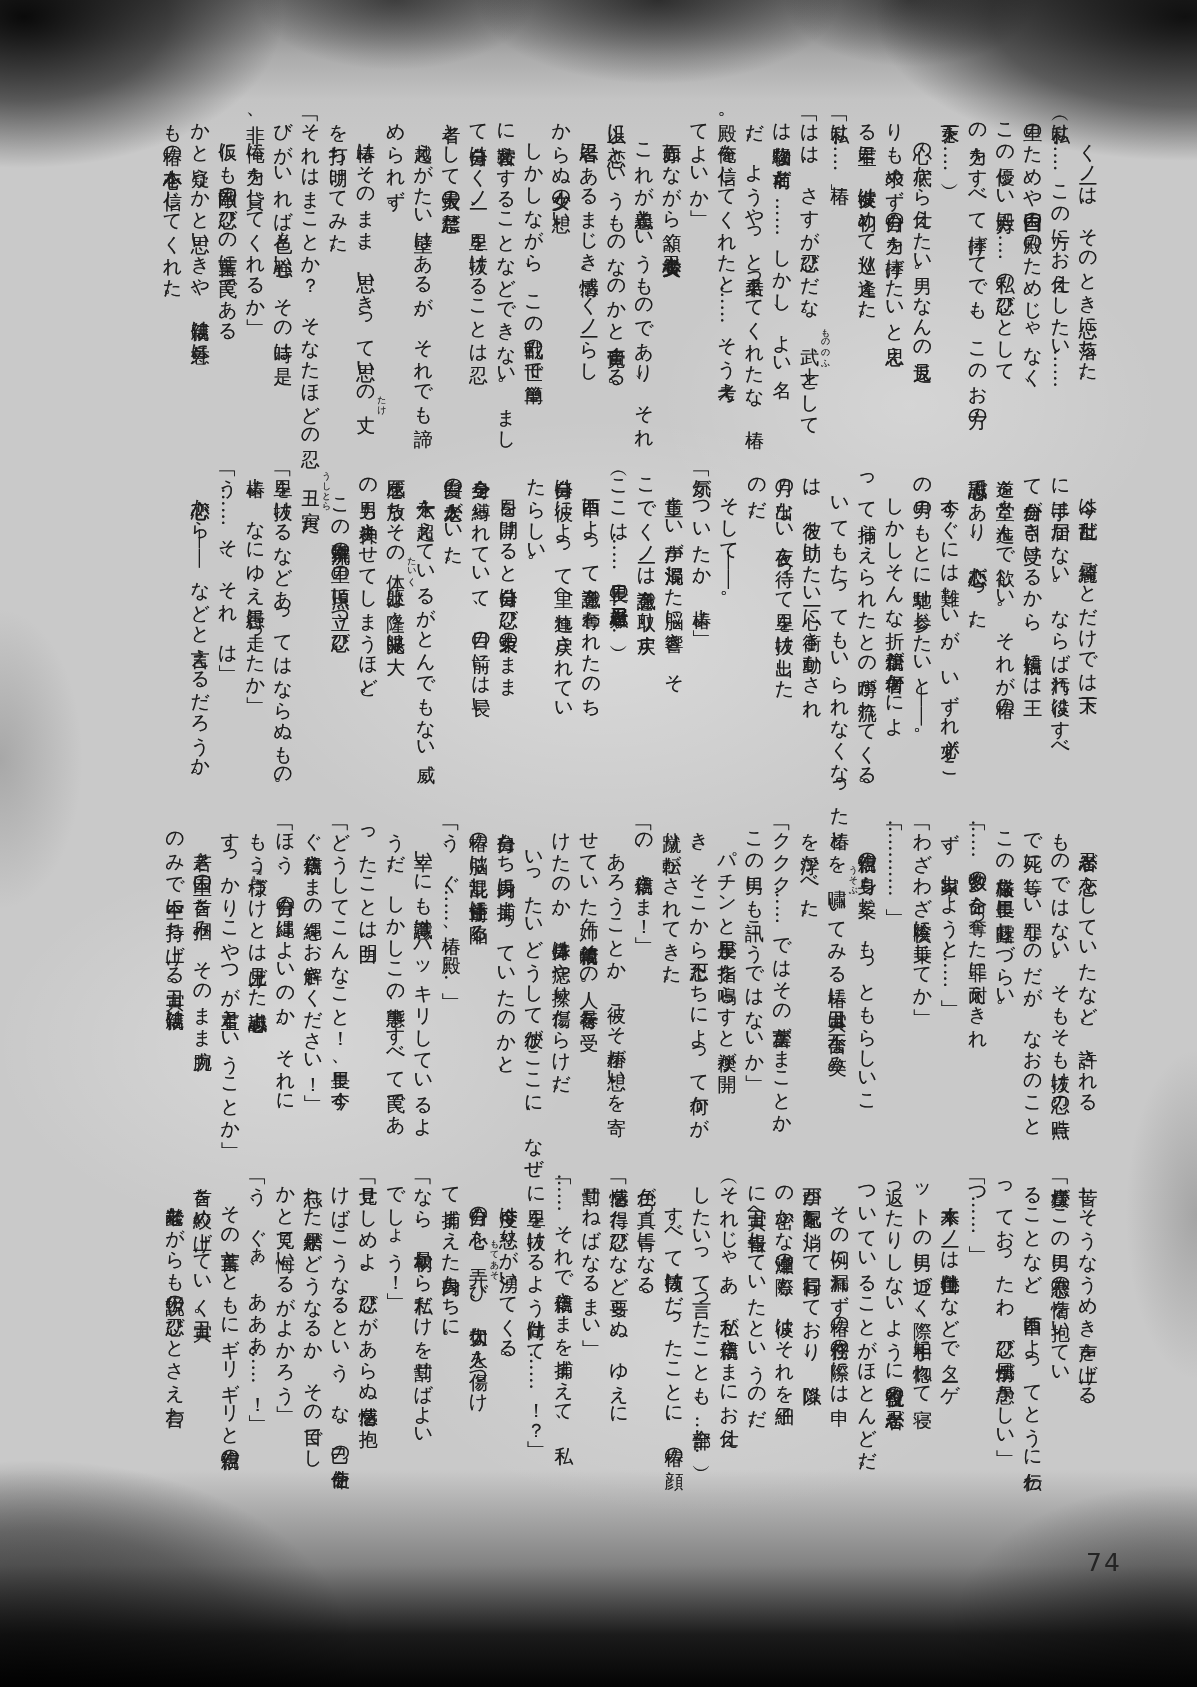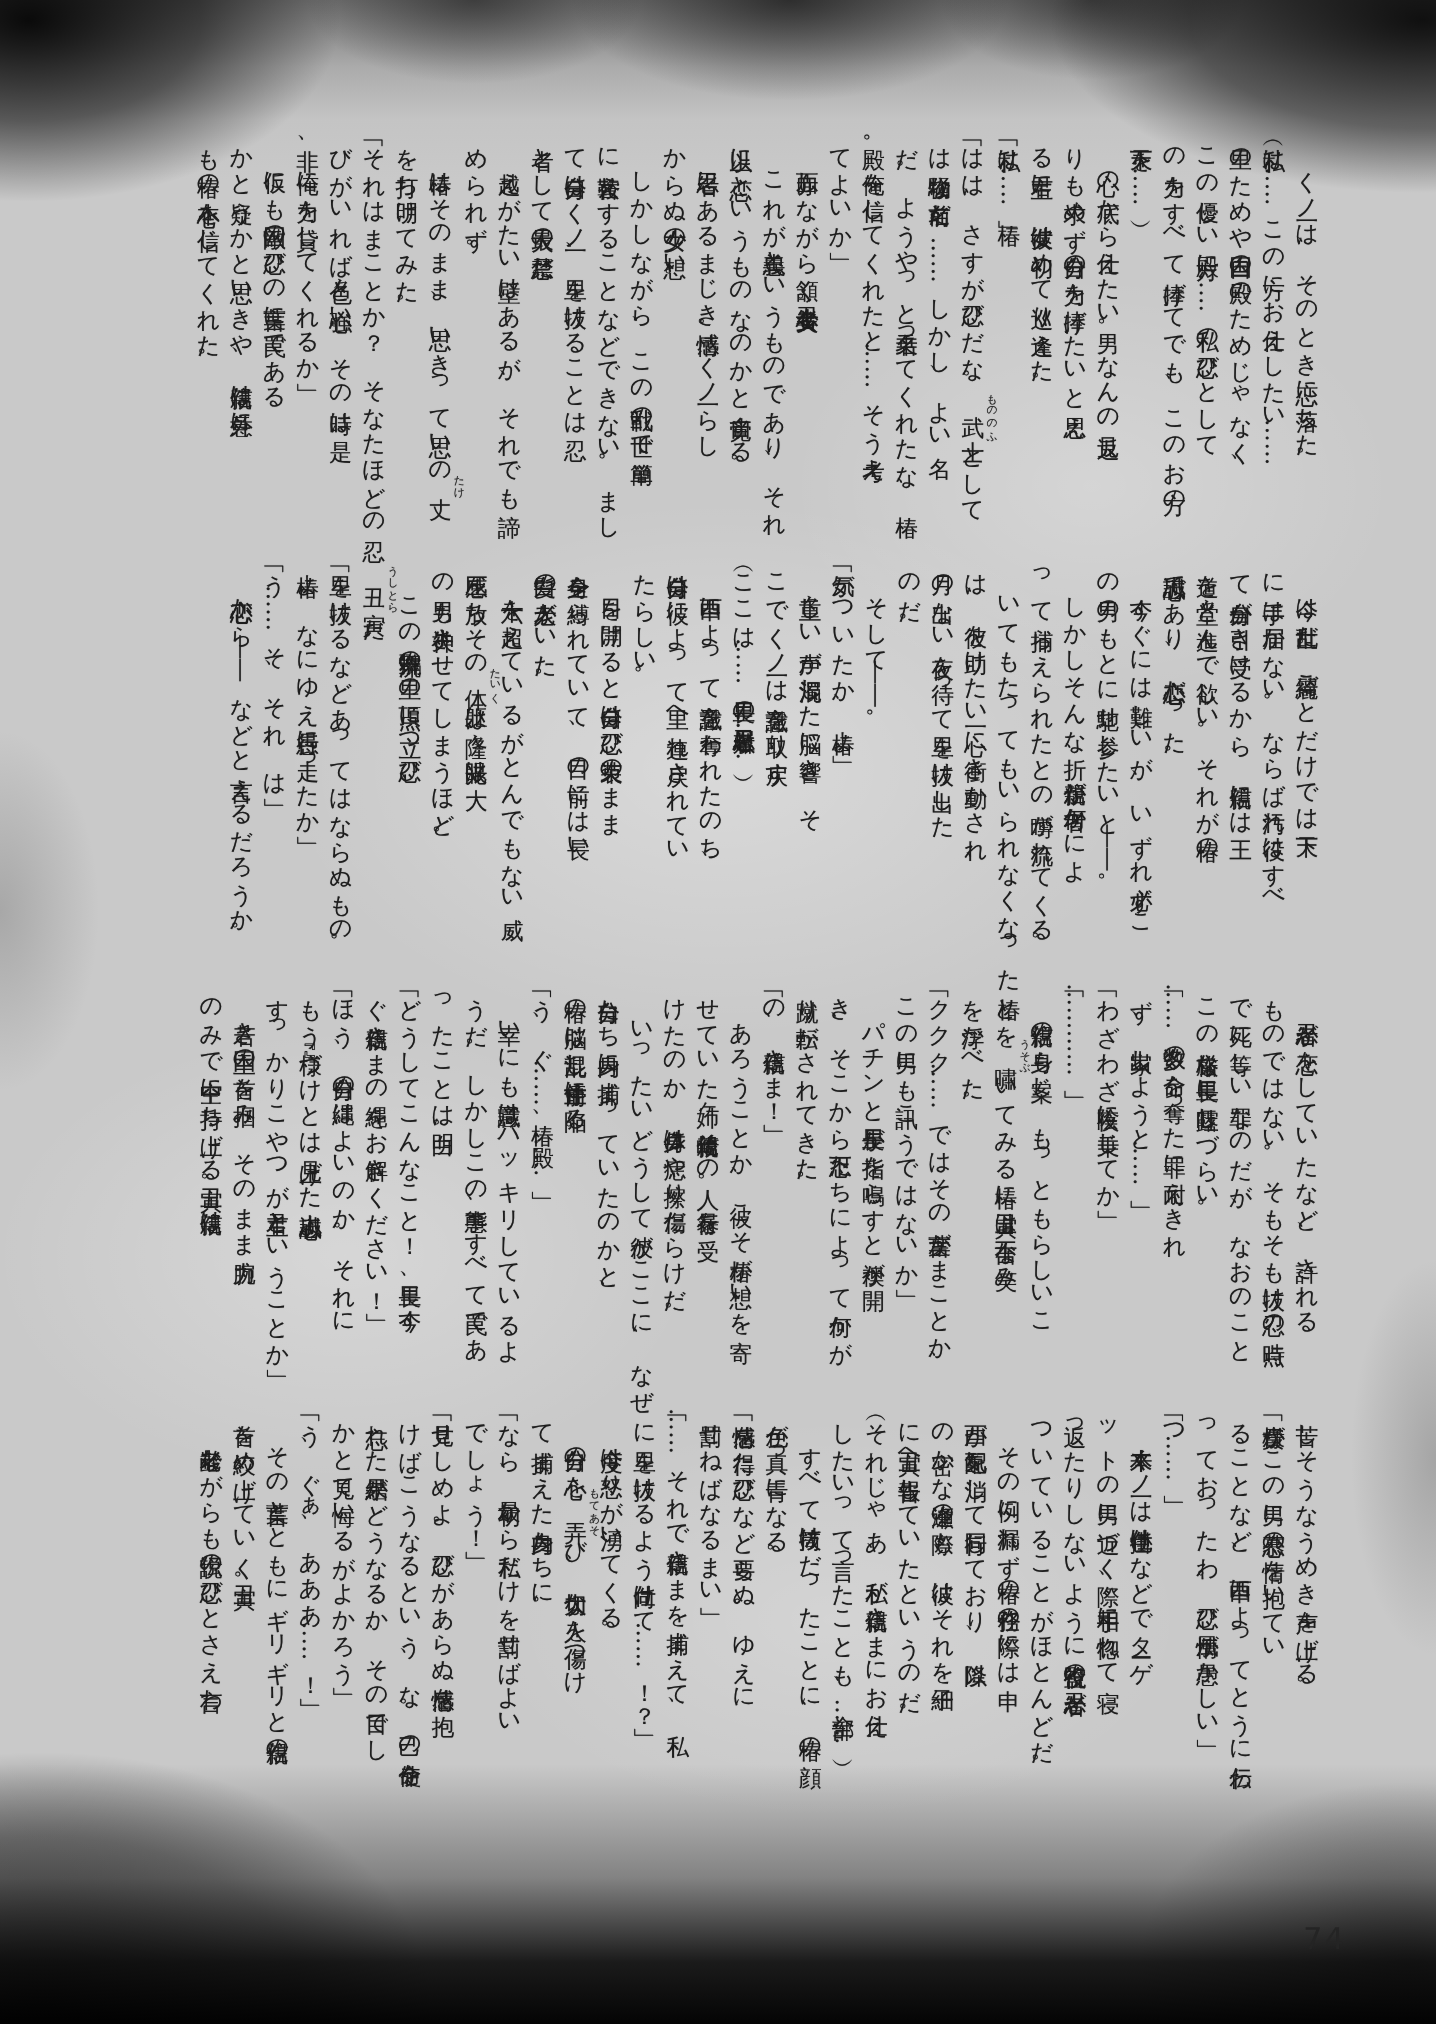--- a/index.html
+++ b/index.html
@@ -52,21 +52,21 @@
   .row-3 { top: 819px; }
   .row-4 { top: 1173px; }
   .text-row rt {
     font-size: 9px;
     letter-spacing: 0;
     color: #2a2a2a;
   }
   .page-number {
     position: absolute;
     left: 1086px;
-    top: 1601px;
+    top: 1548px;
     font-family: "DejaVu Sans", "Liberation Sans", sans-serif;
     font-size: 25px;
     letter-spacing: 2px;
     color: #242424;
   }
 </style>
 </head>
 <body>
 
 <div class="page">

